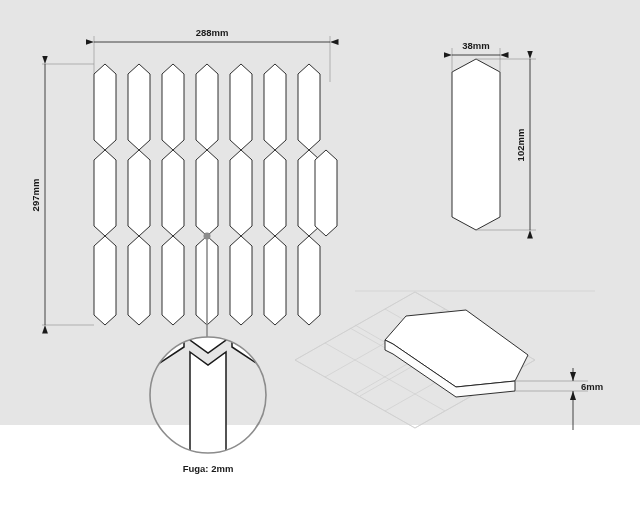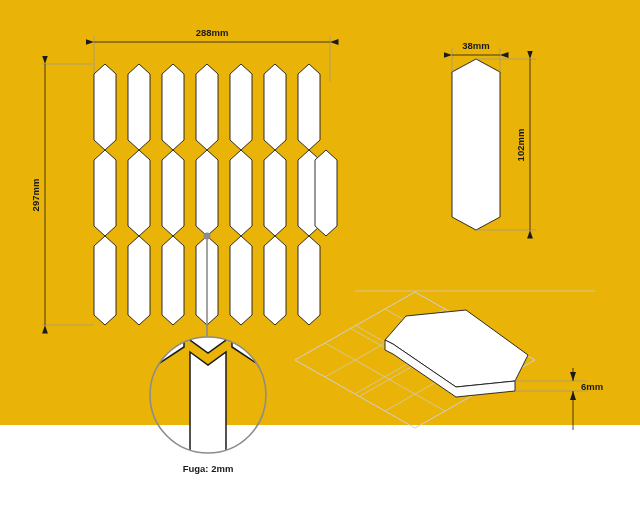--- a/index.html
+++ b/index.html
@@ -10,21 +10,21 @@
   body {
     width: 640px;
     height: 512px;
     overflow: hidden;
     font-family: "Liberation Sans", sans-serif;
   }
   #drawing-root {
     position: relative;
     width: 640px;
     height: 425px;
-    background: #eab308;
+    background: #e5e5e5;
     text-align: right;
   }
   svg.sheet {
     display: block;
     width: 640px;
     height: 512px;
   }
   .dim-text {
     font-family: "Liberation Sans", sans-serif;
     font-size: 9.5px;

